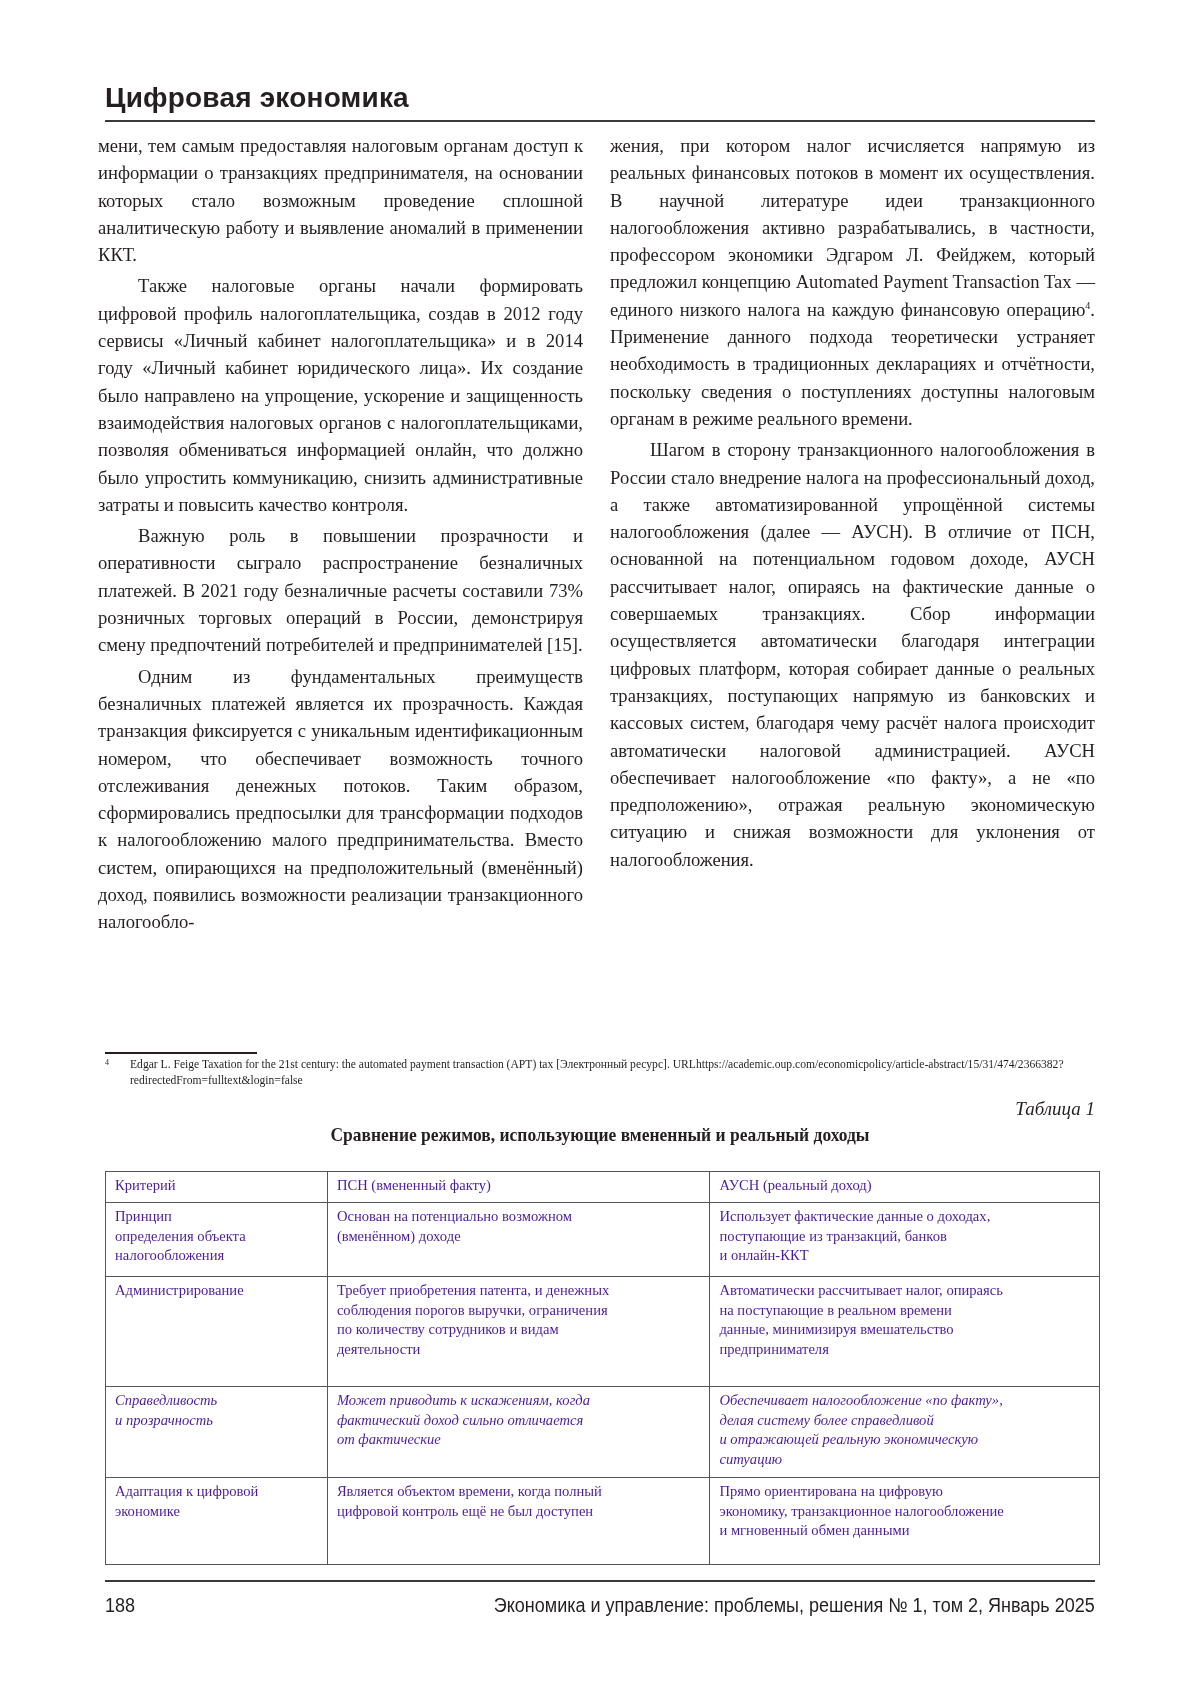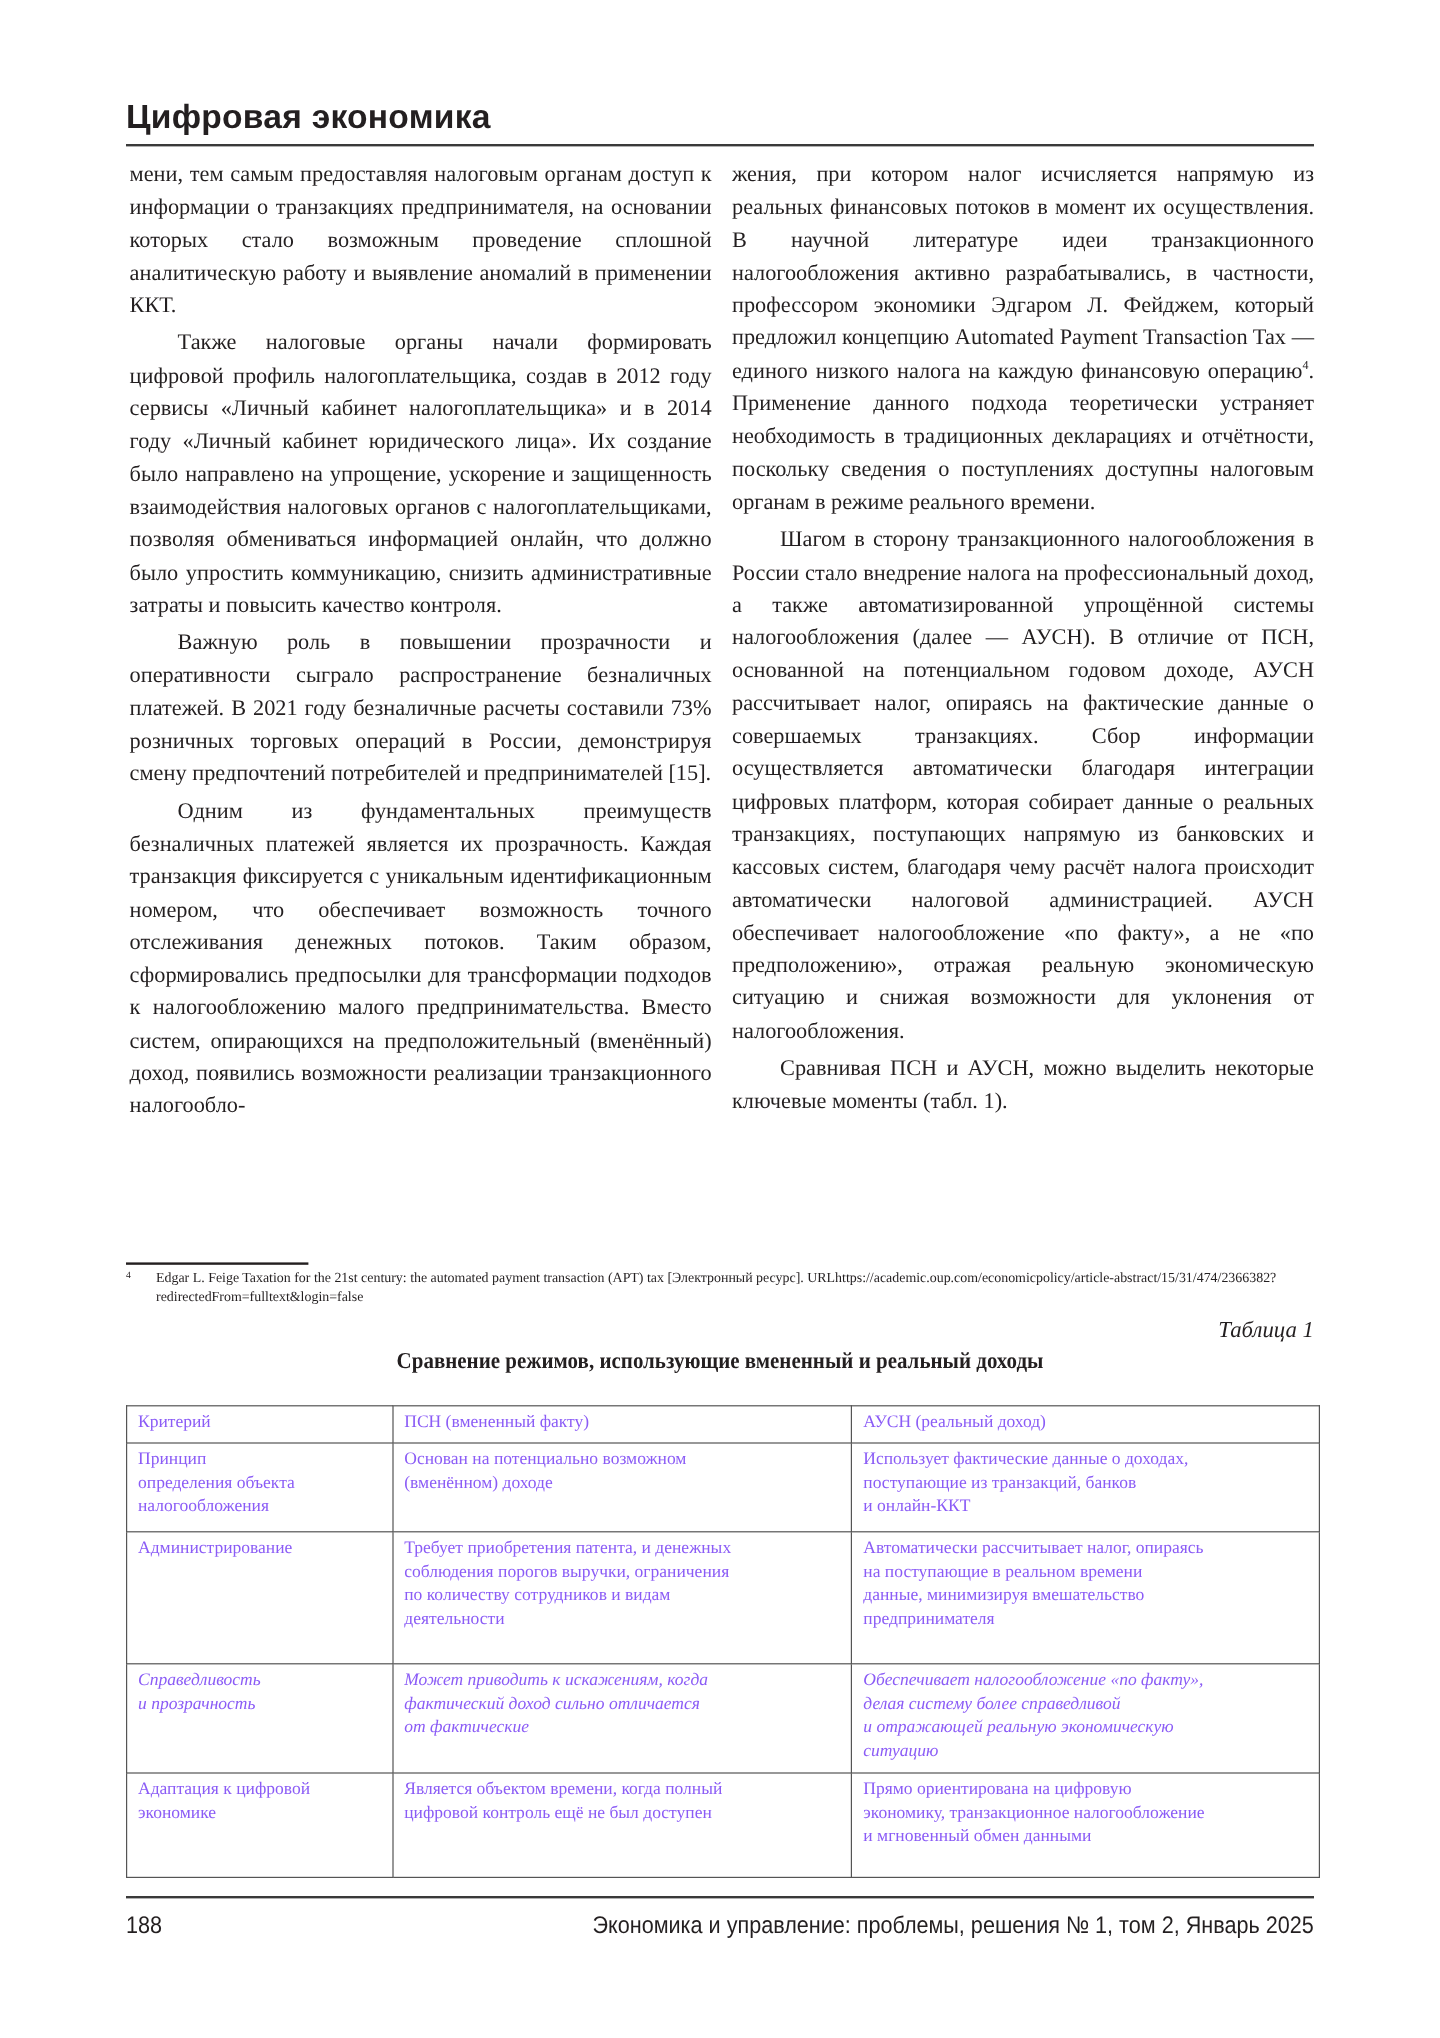--- a/index.html
+++ b/index.html
@@ -14,21 +14,21 @@
     .head-rule {
       position: absolute; left: 105px; top: 120px; width: 990px; height: 2px;
       background: #3a3a3a;
     }
 
     .column {
       position: absolute; top: 132px; width: 485px;
       font-size: 18.6px; line-height: 27.3px; text-align: justify;
       hyphens: manual;
     }
-    .col-left { left: 108px; }
+    .col-left { left: 98px; }
     .col-right { left: 610px; }
     .column p { text-indent: 0; }
     .column p.indent { text-indent: 40px; margin-top: 4px; }
     .column p.cont { text-indent: 0; }
     sup.fn { font-size: 10px; vertical-align: super; line-height: 0; }
 
     .fn-rule {
       position: absolute; left: 105px; top: 1052px; width: 152px; height: 1.5px;
       background: #231f20;
     }
@@ -46,21 +46,21 @@
     }
     .table-title {
       position: absolute; left: 105px; top: 1124px; width: 990px; text-align: center;
       font-weight: bold; font-size: 19px; font-family: "Liberation Serif", serif;
       transform: scaleX(0.92);
     }
 
     table.comparison {
       position: absolute; left: 105px; top: 1171px; width: 995px;
       border-collapse: collapse; font-size: 14.6px; line-height: 19.7px;
-      color: #8b5cf6;
+      color: #4c1d95;
     }
     table.comparison td, table.comparison th {
       border: 1.5px solid #555555; vertical-align: top; text-align: left;
       font-weight: normal; padding: 4px 9px 3px 9px;
     }
     table.comparison col.c1 { width: 222px; }
     table.comparison col.c2 { width: 383px; }
     table.comparison col.c3 { width: 390px; }
     .cell-line { display: block; }
     tr.h-row td, tr.h-row th { height: 31px; }
@@ -94,21 +94,20 @@
 <div class="column col-left">
   <p class="cont">мени, тем самым предоставляя налоговым органам доступ к информации о транзакциях предпринимателя, на основании которых стало возможным проведение сплошной аналитическую работу и выявление аномалий в применении ККТ.</p>
   <p class="indent">Также налоговые органы начали формировать цифровой профиль налогоплательщика, создав в 2012 году сервисы «Личный кабинет налогоплательщика» и в 2014 году «Личный кабинет юридического лица». Их создание было направлено на упрощение, ускорение и защищенность взаимодействия налоговых органов с налогоплательщиками, позволяя обмениваться информацией онлайн, что должно было упростить коммуникацию, снизить административные затраты и повысить качество контроля.</p>
   <p class="indent">Важную роль в повышении прозрачности и оперативности сыграло распространение безналичных платежей. В 2021 году безналичные расчеты составили 73% розничных торговых операций в России, демонстрируя смену предпочтений потребителей и предпринимателей [15].</p>
   <p class="indent">Одним из фундаментальных преимуществ безналичных платежей является их прозрачность. Каждая транзакция фиксируется с уникальным идентификационным номером, что обеспечивает возможность точного отслеживания денежных потоков. Таким образом, сформировались предпосылки для трансформации подходов к налогообложению малого предпринимательства. Вместо систем, опирающихся на предположительный (вменённый) доход, появились возможности реализации транзакционного налогообло-</p>
 </div>
 
 <div class="column col-right">
   <p class="cont"><span>жения, при котором налог исчисляется напрямую из реальных финансовых потоков в момент их осуществления. В научной литературе идеи транзакционного налогообложения активно разрабатывались, в частности, профессором экономики Эдгаром Л. Фейджем, который предложил концепцию Automated Payment Transaction Tax — единого низкого налога на каждую финансовую операцию</span><sup class="fn">4</sup><span>. Применение данного подхода теоретически устраняет необходимость в традиционных декларациях и отчётности, поскольку сведения о поступлениях доступны налоговым органам в режиме реального времени.</span></p>
   <p class="indent">Шагом в сторону транзакционного налогообложения в России стало внедрение налога на профессиональный доход, а также автоматизированной упрощённой системы налогообложения (далее — АУСН). В отличие от ПСН, основанной на потенциальном годовом доходе, АУСН рассчитывает налог, опираясь на фактические данные о совершаемых транзакциях. Сбор информации осуществляется автоматически благодаря интеграции цифровых платформ, которая собирает данные о реальных транзакциях, поступающих напрямую из банковских и кассовых систем, благодаря чему расчёт налога происходит автоматически налоговой администрацией. АУСН обеспечивает налогообложение «по факту», а не «по предположению», отражая реальную экономическую ситуацию и снижая возможности для уклонения от налогообложения.</p>
-  <p class="indent">Сравнивая ПСН и АУСН, можно выделить некоторые ключевые моменты (табл. 1).</p>
 </div>
 
 <div class="fn-rule"></div>
 <div class="footnote">
   <span class="fn-num">4</span>
   <div class="fn-text">Edgar L. Feige Taxation for the 21st century: the automated payment transaction (APT) tax [Электронный ресурс]. URLhttps://academic.oup.com/economicpolicy/article-abstract/15/31/474/2366382?redirectedFrom=fulltext&amp;login=false</div>
 </div>
 
 <div class="table-label">Таблица 1</div>
 <div class="table-title">Сравнение режимов, использующие вмененный и реальный доходы</div>

